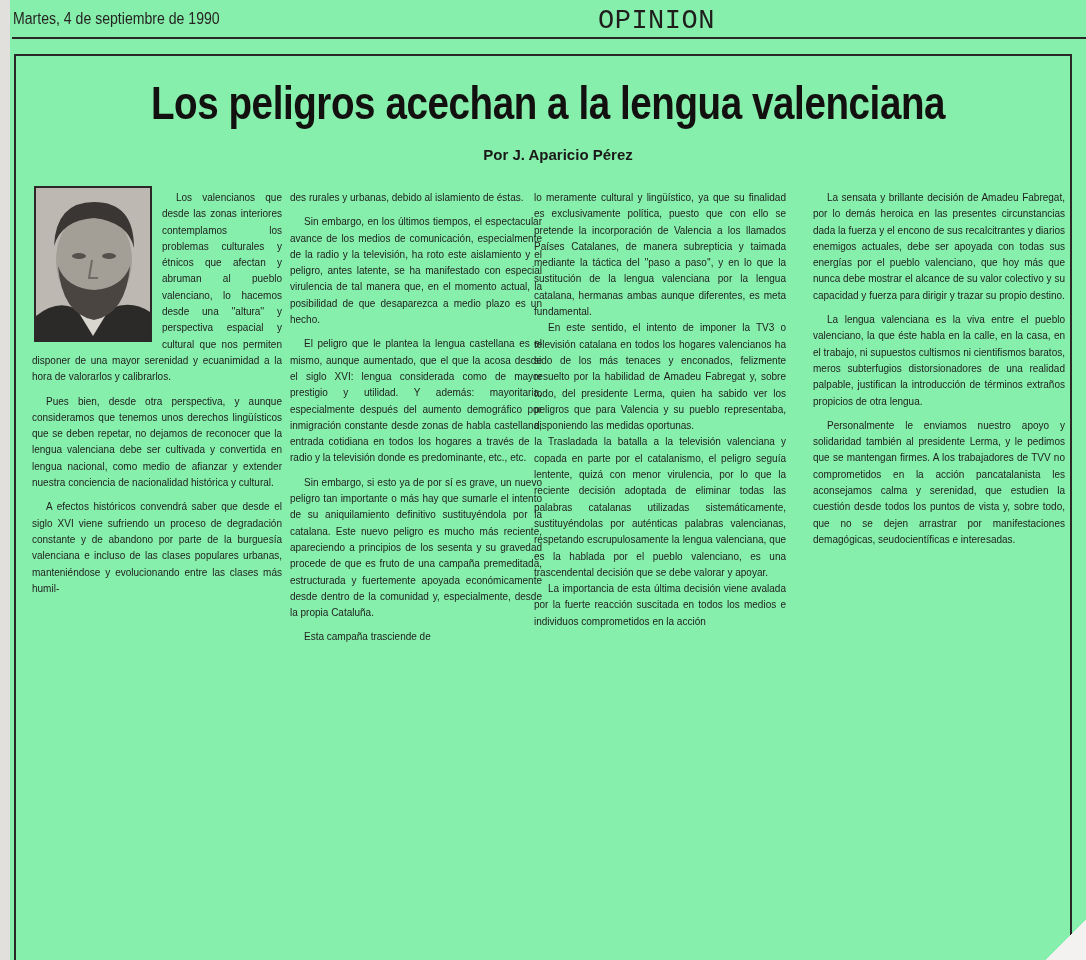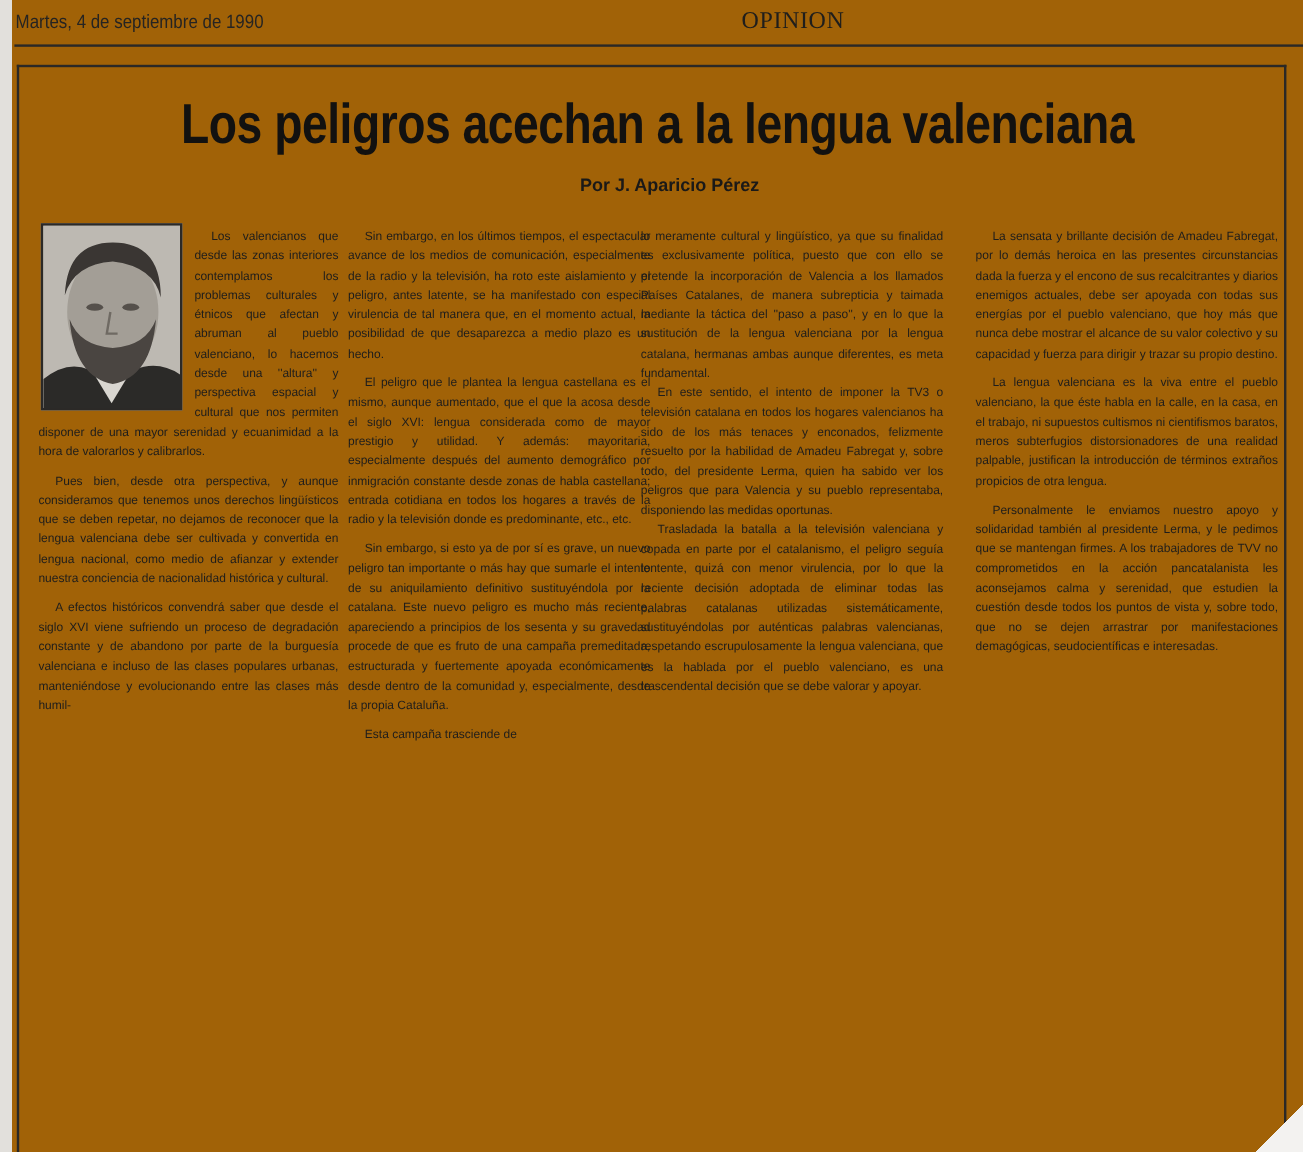--- a/index.html
+++ b/index.html
@@ -5,32 +5,32 @@
   html, body { margin:0; padding:0; }
   body {
     width:1086px; height:960px; overflow:hidden;
     background:#c9c6c1;
     font-family:"DejaVu Sans", sans-serif;
     color:#1d1c1b;
     position:relative;
   }
   .page {
     position:absolute; left:10px; top:0; width:1076px; height:960px;
-    background:#a16207;
+    background:#86efac;
   }
   .leftstrip { position:absolute; left:0; top:0; width:10px; height:960px; background:#e2e0dc; }
   .dateline {
     position:absolute; left:3px; top:10px;
     font-family:"Liberation Sans", sans-serif; font-size:16px; letter-spacing:0;
     transform:scaleX(0.88); transform-origin:left top;
     color:#262422;
   }
   .section {
-    position:absolute; left:608px; top:6px;
-    font-family:Liberation Serif, serif; font-size:20px; color:#1f1e1c; letter-spacing:0.5px;
+    position:absolute; left:588px; top:6px;
+    font-family:Liberation Mono, monospace; font-size:27px; color:#1f1e1c; letter-spacing:0.5px;
   }
   .rule-top { position:absolute; left:2px; top:37px; width:1076px; height:2px; background:#2a2826; }
   .frame {
     position:absolute; left:4px; top:54px; width:1054px; height:910px;
     border-top:2px solid #2a2826; border-left:2px solid #2a2826; border-right:2px solid #2a2826;
   }
   .headline {
     position:absolute; left:0; top:75px; width:1076px; text-align:center;
     font-family:"Liberation Sans", sans-serif; font-weight:bold; font-size:47px;
     color:#121110; letter-spacing:-0.5px;
@@ -90,30 +90,32 @@
         <ellipse cx="73" cy="68" rx="7" ry="3" fill="#55504b"></ellipse>
         <path d="M56 72 L53 90 L62 90" stroke="#6f6a63" stroke-width="2" fill="none"></path>
       </svg>
     </div>
     <p>Los valencianos que desde las zonas interiores contemplamos los problemas culturales y étnicos que afectan y abruman al pueblo valenciano, lo hacemos desde una ''altura'' y perspectiva espacial y cultural que nos permiten disponer de una mayor serenidad y ecuanimidad a la hora de valorarlos y calibrarlos.</p>
     <p>Pues bien, desde otra perspectiva, y aunque consideramos que tenemos unos derechos lingüísticos que se deben repetar, no dejamos de reconocer que la lengua valenciana debe ser cultivada y convertida en lengua nacional, como medio de afianzar y extender nuestra conciencia de nacionalidad histórica y cultural.</p>
     <p>A efectos históricos convendrá saber que desde el siglo XVI viene sufriendo un proceso de degradación constante y de abandono por parte de la burguesía valenciana e incluso de las clases populares urbanas, manteniéndose y evolucionando entre las clases más humil-</p>
   </div>
 
   <div class="col c2">
+    <p style="text-indent:0">des rurales y urbanas, debido al islamiento de éstas.</p>
     <p>Sin embargo, en los últimos tiempos, el espectacular avance de los medios de comunicación, especialmente de la radio y la televisión, ha roto este aislamiento y el peligro, antes latente, se ha manifestado con especial virulencia de tal manera que, en el momento actual, la posibilidad de que desaparezca a medio plazo es un hecho.</p>
     <p>El peligro que le plantea la lengua castellana es el mismo, aunque aumentado, que el que la acosa desde el siglo XVI: lengua considerada como de mayor prestigio y utilidad. Y además: mayoritaria, especialmente después del aumento demográfico por inmigración constante desde zonas de habla castellana; entrada cotidiana en todos los hogares a través de la radio y la televisión donde es predominante, etc., etc.</p>
     <p>Sin embargo, si esto ya de por sí es grave, un nuevo peligro tan importante o más hay que sumarle el intento de su aniquilamiento definitivo sustituyéndola por la catalana. Este nuevo peligro es mucho más reciente, apareciendo a principios de los sesenta y su gravedad procede de que es fruto de una campaña premeditada, estructurada y fuertemente apoyada económicamente desde dentro de la comunidad y, especialmente, desde la propia Cataluña.</p>
     <p>Esta campaña trasciende de</p>
   </div>
 
   <div class="col c3">
     <p class="tight" style="text-indent:0">lo meramente cultural y lingüístico, ya que su finalidad es exclusivamente política, puesto que con ello se pretende la incorporación de Valencia a los llamados Países Catalanes, de manera subrepticia y taimada mediante la táctica del ''paso a paso'', y en lo que la sustitución de la lengua valenciana por la lengua catalana, hermanas ambas aunque diferentes, es meta fundamental.</p>
     <p class="tight">En este sentido, el intento de imponer la TV3 o televisión catalana en todos los hogares valencianos ha sido de los más tenaces y enconados, felizmente resuelto por la habilidad de Amadeu Fabregat y, sobre todo, del presidente Lerma, quien ha sabido ver los peligros que para Valencia y su pueblo representaba, disponiendo las medidas oportunas.</p>
     <p class="tight">Trasladada la batalla a la televisión valenciana y copada en parte por el catalanismo, el peligro seguía lentente, quizá con menor virulencia, por lo que la reciente decisión adoptada de eliminar todas las palabras catalanas utilizadas sistemáticamente, sustituyéndolas por auténticas palabras valencianas, respetando escrupulosamente la lengua valenciana, que es la hablada por el pueblo valenciano, es una trascendental decisión que se debe valorar y apoyar.</p>
+    <p class="tight">La importancia de esta última decisión viene avalada por la fuerte reacción suscitada en todos los medios e individuos comprometidos en la acción</p>
   </div>
 
   <div class="col c4">
     <p>La sensata y brillante decisión de Amadeu Fabregat, por lo demás heroica en las presentes circunstancias dada la fuerza y el encono de sus recalcitrantes y diarios enemigos actuales, debe ser apoyada con todas sus energías por el pueblo valenciano, que hoy más que nunca debe mostrar el alcance de su valor colectivo y su capacidad y fuerza para dirigir y trazar su propio destino.</p>
     <p>La lengua valenciana es la viva entre el pueblo valenciano, la que éste habla en la calle, en la casa, en el trabajo, ni supuestos cultismos ni cientifismos baratos, meros subterfugios distorsionadores de una realidad palpable, justifican la introducción de términos extraños propicios de otra lengua.</p>
     <p>Personalmente le enviamos nuestro apoyo y solidaridad también al presidente Lerma, y le pedimos que se mantengan firmes. A los trabajadores de TVV no comprometidos en la acción pancatalanista les aconsejamos calma y serenidad, que estudien la cuestión desde todos los puntos de vista y, sobre todo, que no se dejen arrastrar por manifestaciones demagógicas, seudocientíficas e interesadas.</p>
   </div>
 
   <div class="tear"></div>
 </div>

